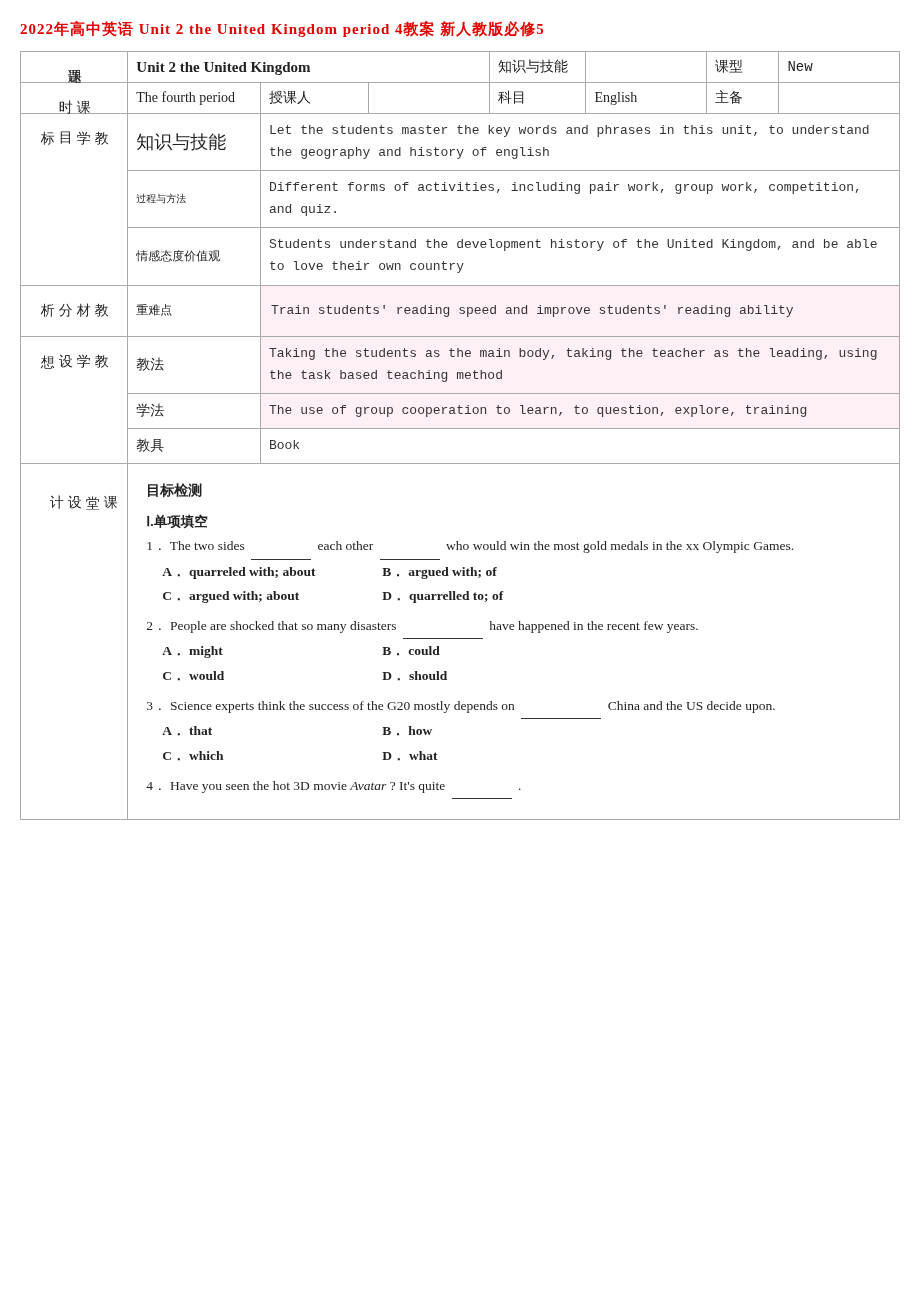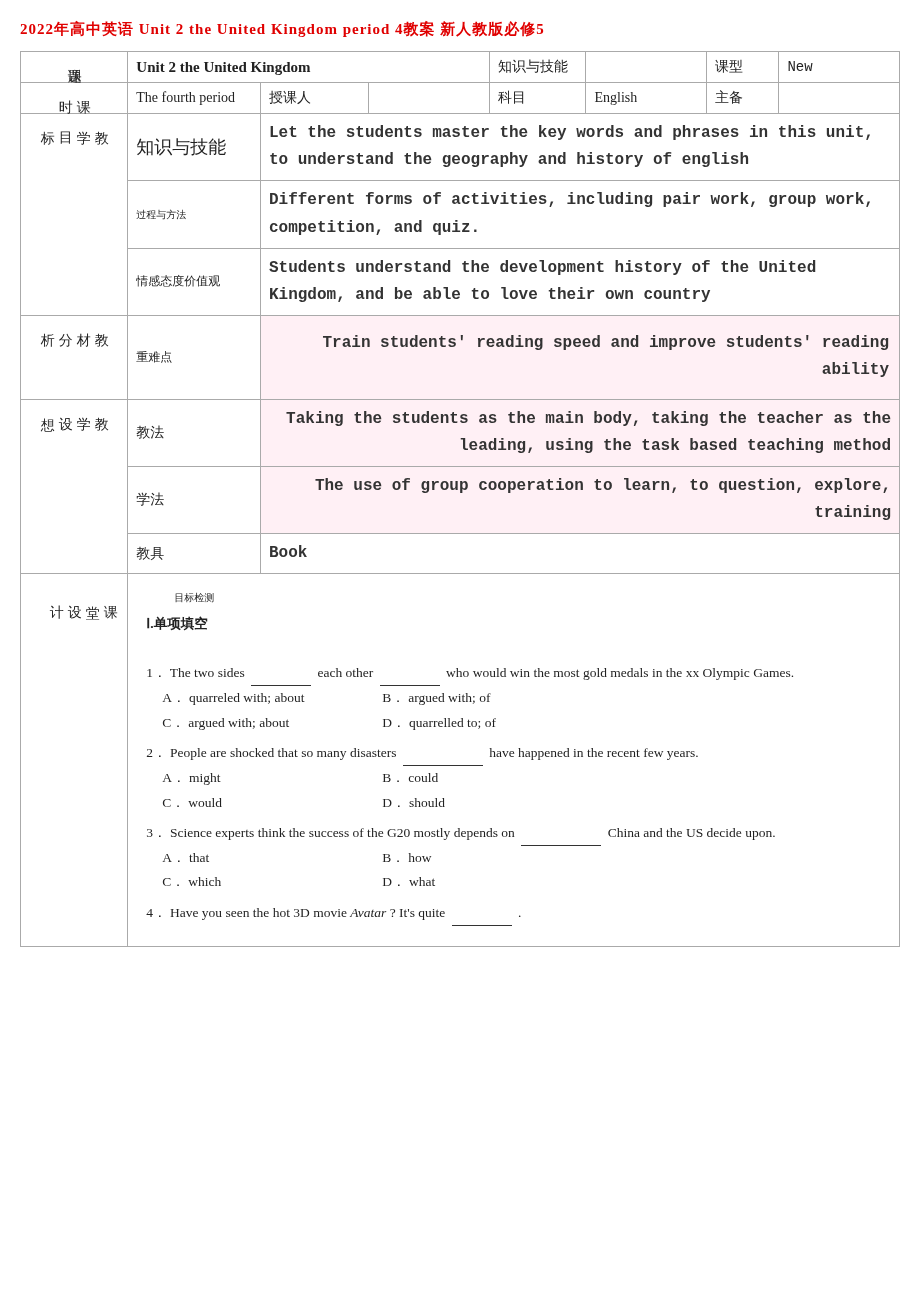--- a/index.html
+++ b/index.html
@@ -39,52 +39,50 @@
     }
     .center-text {
       text-align: left;
     }
     .header-unit {
       font-weight: bold;
       font-size: 15px;
     }
     .content-cell {
       font-family: "Courier New", "SimSun", monospace;
-      font-size: 16px;
+      font-size: 13px;
       color: #333;
       line-height: 1.7;
-      font-weight: bold;
     }
     .pink-bg {
       background-color: #fff0f5;
-      text-align: right;
     }
     .section-header {
-      font-weight: normal;
-      font-size: 10px;
+      font-weight: bold;
+      font-size: 14px;
       margin-bottom: 4px;
-      margin-left: 28px;
     }
     .subsection {
       font-weight: bold;
       font-size: 13.5px;
       margin-bottom: 4px;
     }
     .question-block {
       margin-bottom: 6px;
       line-height: 1.8;
     }
     .options-row {
       display: flex;
       gap: 40px;
       margin-left: 16px;
       flex-wrap: wrap;
     }
     .option-item {
       min-width: 180px;
+      font-weight: bold;
     }
     .underline-blank {
       display: inline-block;
       border-bottom: 1px solid #333;
       min-width: 60px;
       margin: 0 3px;
     }
     .long-blank {
       display: inline-block;
       border-bottom: 1px solid #333;
@@ -205,21 +203,21 @@
       <span>Book</span>
     </td>
   </tr>
 
   <tr>
     <td class="label-cell center-text" style="vertical-align: top; padding-top: 20px;">课<br>堂<br>设<br>计</td>
     <td colspan="7" style="padding: 14px 18px; line-height: 1.9; font-size: 13.5px;">
 
       <div class="section-header">目标检测</div>
 
-      <div class="subsection" style="margin-bottom: 24px;">Ⅰ.单项填空</div>
+      <div class="subsection" style="margin-bottom: 0;">Ⅰ.单项填空</div>
 
       <div class="question-block">
         <span>1．</span>
         <span>The two sides</span>
         <span class="underline-blank">&nbsp;&nbsp;&nbsp;&nbsp;&nbsp;&nbsp;&nbsp;&nbsp;</span>
         <span>each other</span>
         <span class="underline-blank">&nbsp;&nbsp;&nbsp;&nbsp;&nbsp;&nbsp;&nbsp;&nbsp;</span>
         <span>who would win the most gold medals in the xx Olympic Games.</span>
         <div class="options-row">
           <div class="option-item">

